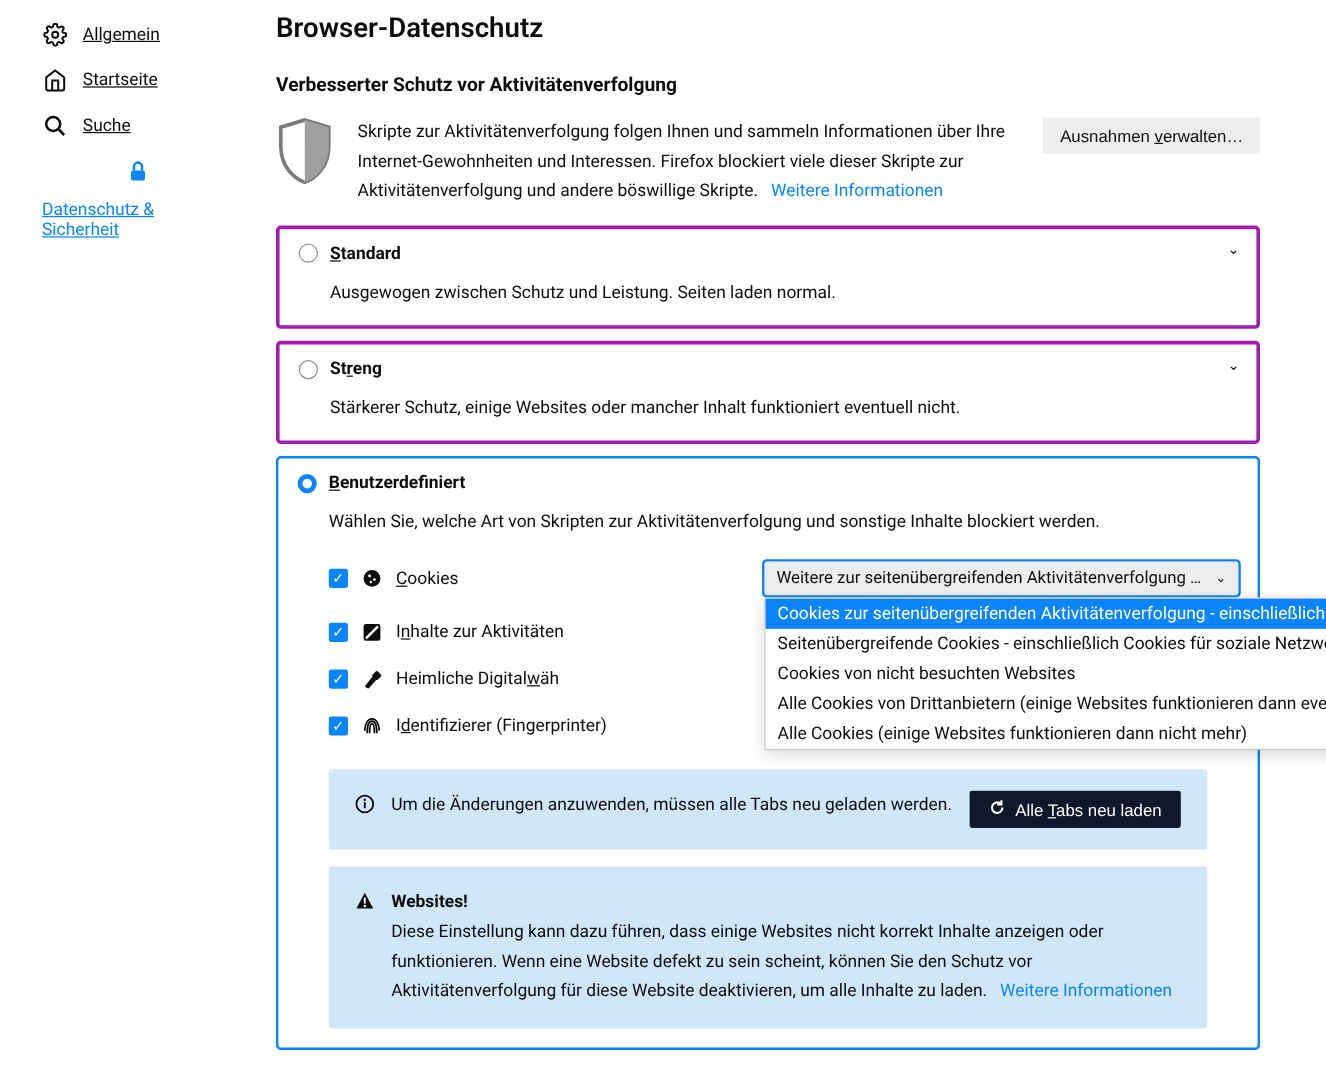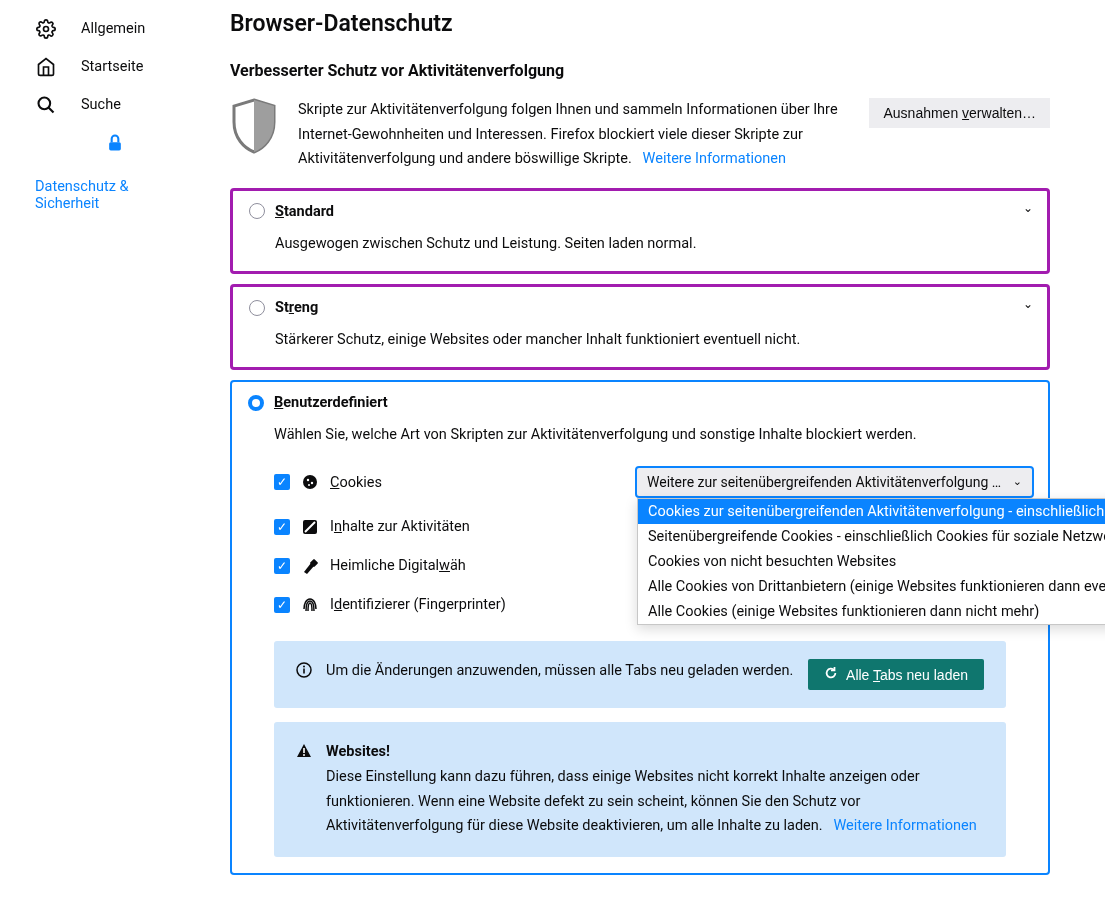--- a/index.html
+++ b/index.html
@@ -10,24 +10,25 @@
     background: #fff;
     display: flex;
   }
   .sidebar {
     width: 210px;
     padding: 10px 10px 10px 30px;
   }
   .sidebar-item {
     display: flex;
     align-items: center;
-    gap: 24px;
+    gap: 12px;
     padding: 8px 5px;
     cursor: pointer;
     color: #0c0c0d;
+    text-decoration: underline;
   }
   .sidebar-item.active { color: #0a84ff; flex-direction: column; }
   .sidebar-item .icon { width: 22px; height: 22px; display: flex; align-items:center; justify-content:center; }
   .sidebar-item svg { width: 20px; height: 20px; }
   .sidebar-label { font-size: 14.5px; line-height: 1.2; }
   .main {
     flex: 1;
     padding: 10px 40px 40px 20px;
     max-width: 880px;
   }
@@ -83,21 +84,21 @@
     background:#d0e6fb; border-radius:3px; margin:28px 26px 0 26px;
     padding:18px 22px; display:flex; gap:14px; align-items:flex-start;
   }
   .info-box .msg { line-height:1.7; font-size:14.5px; flex:1;}
   .warn-box {
     background:#d0e6fb; border-radius:3px; margin:14px 26px 0 26px;
     padding:18px 22px; display:flex; gap:14px; align-items:flex-start;
   }
   .warn-box .msg { line-height:1.7; font-size:14.5px;}
   .btn-blue {
-    background:#0f766e; color:#fff; border:none; padding:7px 16px;
+    background:#0f172a; color:#fff; border:none; padding:7px 16px;
     font-size:14px; cursor:pointer; border-radius:2px; display:inline-flex;
     align-items:center; gap:8px; white-space:nowrap;
   }
   .u { text-decoration: underline; text-decoration-thickness:1px; }
   .warn-title { font-weight:700; }
 </style>
 </head>
 <body>
 
 <nav class="sidebar">

